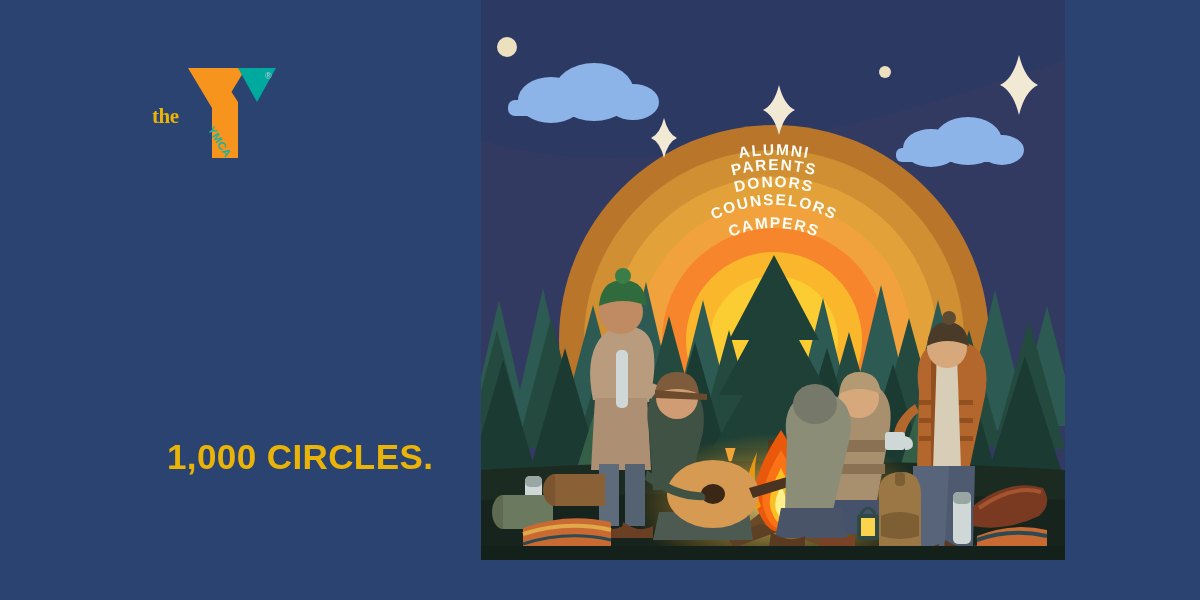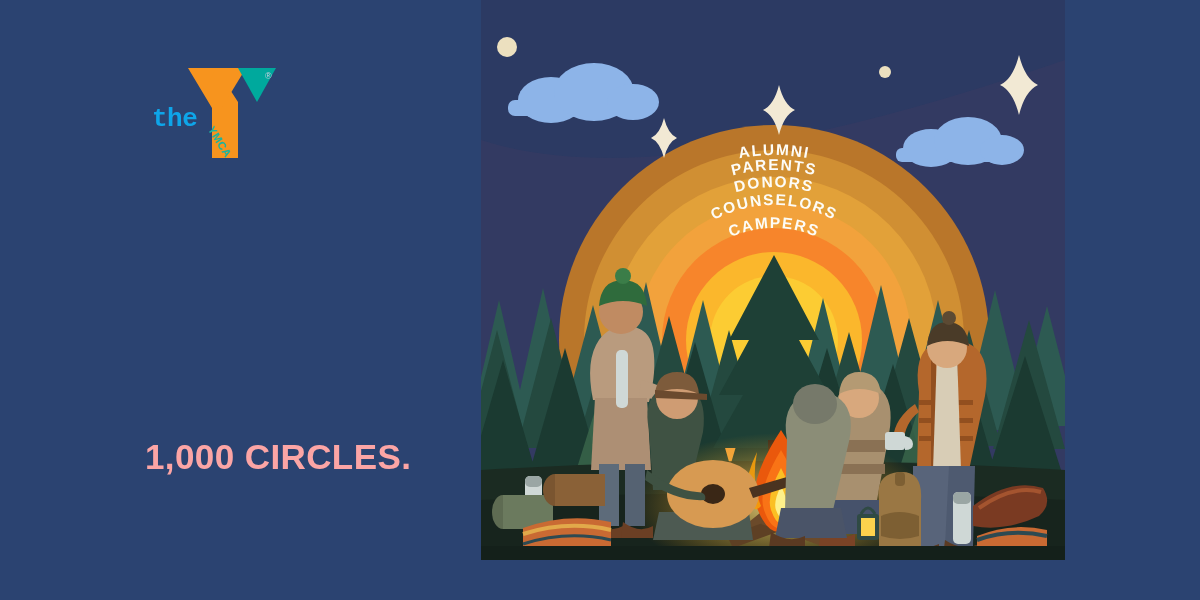--- a/index.html
+++ b/index.html
@@ -7,29 +7,29 @@
     width:1200px;height:600px;overflow:hidden;
     background:#2b4371;
     font-family:"Liberation Sans",sans-serif;
   }
   .stage{position:relative;width:1200px;height:600px;background:#2b4371;}
 
   
   .left{position:absolute;left:0;top:0;width:481px;height:600px;}
 
   .logo{position:absolute;left:152px;top:62px;width:120px;height:105px;}
-  .logo-the{position:absolute;left:0;top:42px;font-size:26px;font-weight:700;
-    color:#0ea5e9;letter-spacing:-.5px;font-family:Liberation Mono, monospace;}
+  .logo-the{position:absolute;left:0;top:42px;font-size:21px;font-weight:700;
+    color:#eab308;letter-spacing:-.5px;font-family:Liberation Serif, serif;}
   .logo-mark{position:absolute;left:34px;top:0;width:92px;height:100px;}
   .logo-ymca{position:absolute;left:64px;top:62px;font-size:11px;font-weight:700;
     color:#18b3a0;letter-spacing:.5px;transform:rotate(58deg);transform-origin:left top;}
   .logo-reg{position:absolute;left:113px;top:9px;font-size:9px;color:#c9cfe0;}
 
-  .headline{position:absolute;left:145px;top:437px;width:300px;
-    color:#fca5a5;font-size:35px;line-height:1.16;font-weight:700;
+  .headline{position:absolute;left:167px;top:437px;width:300px;
+    color:#eab308;font-size:35px;line-height:1.16;font-weight:700;
     letter-spacing:.4px;}
   .headline div{white-space:nowrap;}
 
   
   .panel{position:absolute;left:481px;top:0;width:584px;height:560px;overflow:hidden;
     background:#2c3a63;}
   .panel svg{display:block;width:584px;height:560px;}
   .arc-label{fill:#fdfcf7;font-family:"Liberation Sans",sans-serif;font-weight:700;
     letter-spacing:1.6px;}
   .al-0{font-size:15.5px;}

